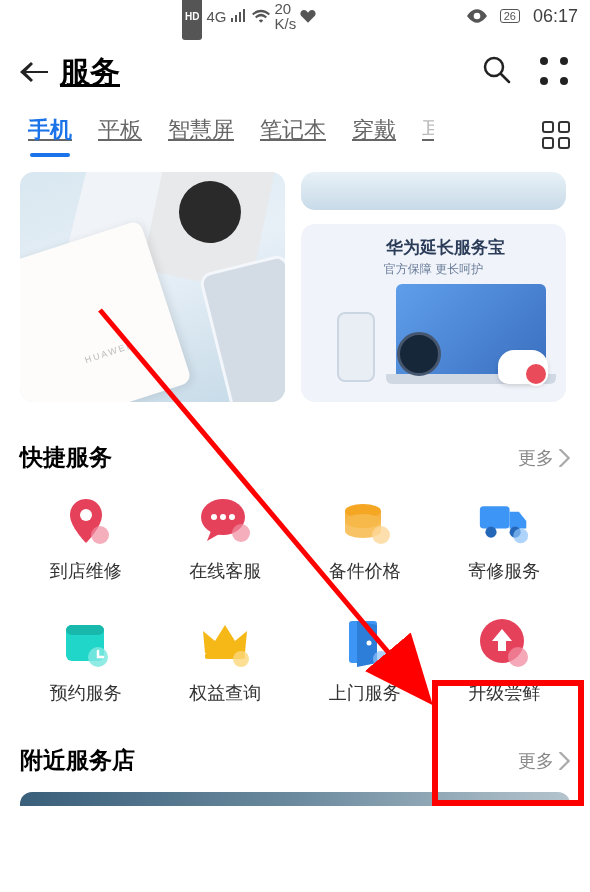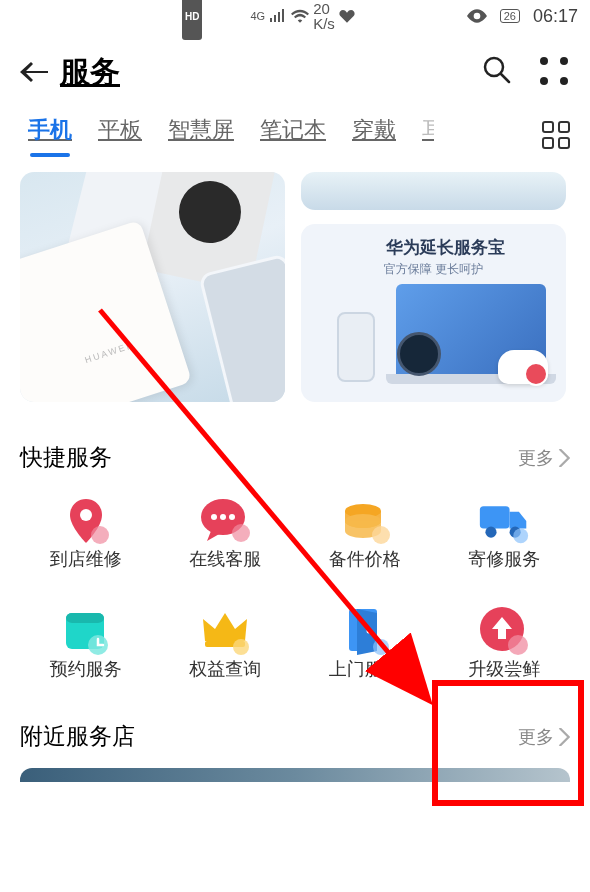--- a/index.html
+++ b/index.html
@@ -90,30 +90,30 @@
   .phone-back::after{content:"";position:absolute;left:50%;top:50%;transform:translate(-50%,-50%);width:62px;height:62px;border-radius:50%;background:#2a2a2a;}
   .phone-front{position:absolute;right:-20px;top:90px;width:90px;height:150px;background:#d3dce5;border-radius:12px;transform:rotate(-14deg);border:3px solid #f3f6fa;}
   .phone2{position:absolute;left:60px;top:-40px;width:80px;height:140px;background:#f0f3f7;border-radius:12px;transform:rotate(14deg);}
   .tablet-brand{position:absolute;left:64px;bottom:44px;font-size:9px;color:#bbb;letter-spacing:2px;transform:rotate(-18deg);}
 
   
   .section-head {
     display:flex; align-items:center; justify-content:space-between;
     padding: 30px 20px 12px 20px;
   }
-  .section-title { font-size: 23px; font-weight:400;text-align:center; }
+  .section-title { font-size: 23px; font-weight:700;text-align:center; }
   .more { color:#888; font-size:18px; display:flex; align-items:center; gap:2px;}
   
   .grid {
     display:grid;
     grid-template-columns: repeat(4,1fr);
     padding: 10px 16px 0 16px;
     row-gap: 34px;
   }
-  .cell { display:flex; flex-direction:column; align-items:center; }
+  .cell { display:flex; flex-direction:column; align-items:center; gap:12px; }
   .icon-circle { width:52px; height:52px; display:flex; align-items:center; justify-content:center; position:relative;}
   .cell-label { font-size:18px; color:#333; }
 
   
   .highlight-box {
     position:absolute;
     border: 6px solid #ff0000;
     left: 432px; top: 680px; width: 152px; height: 126px;
     pointer-events:none;
   }
@@ -125,21 +125,21 @@
   .grid-icon span{ border:2.2px solid #333; border-radius:3px;}
   .dots-icon { display:grid; grid-template-columns:10px 10px; grid-template-rows:10px 10px; gap:10px;}
   .dots-icon span{ width:8px;height:8px;background:#222;border-radius:50%;}
 </style>
 </head>
 <body>
 
 <div class="status-bar">
   <div class="status-left">
     <span class="hd-badge">HD</span>
-    <span style="font-size:11px;margin-left:44px;">4G</span>
+    <span style="font-size:15px;">4G</span>
     <svg width="18" height="14" viewBox="0 0 18 14">
         <path d="M1 13h2V9H1zM5 13h2V6H5zM9 13h2V3H9zM13 13h2V0h-2z" fill="#555"></path>
       </svg>
     <svg width="18" height="14" viewBox="0 0 24 18">
         <path d="M12 18l-3-3c1.7-1.7 4.3-1.7 6 0zM4 10l2 2c3.3-3.3 8.7-3.3 12 0l2-2C14.6 4.6 9.4 4.6 4 10zM0 6l2 2c5.5-5.5 14.5-5.5 20 0l2-2C16.9-1.1 7.1-1.1 0 6z" fill="#555"></path>
       </svg>
     <span style="font-size:15px;line-height:1;">
       <span>20</span><br><span>K/s</span>
     </span>
     <svg width="16" height="14" viewBox="0 0 24 20">

